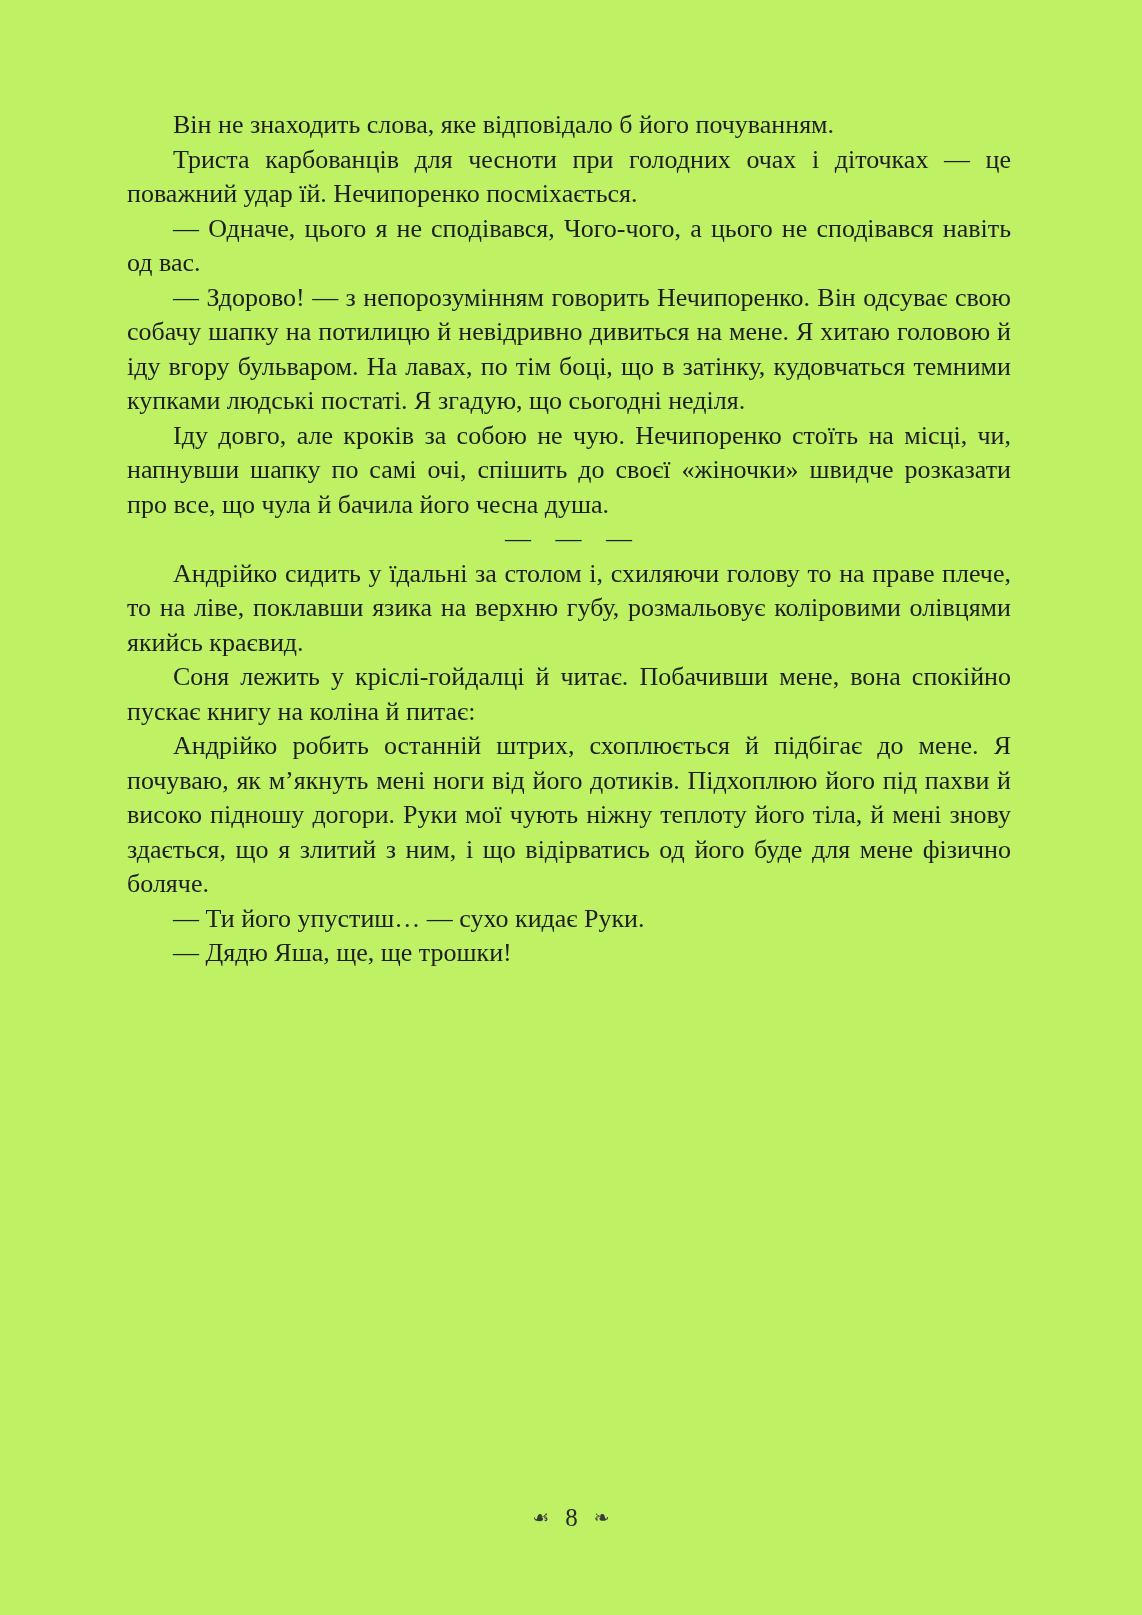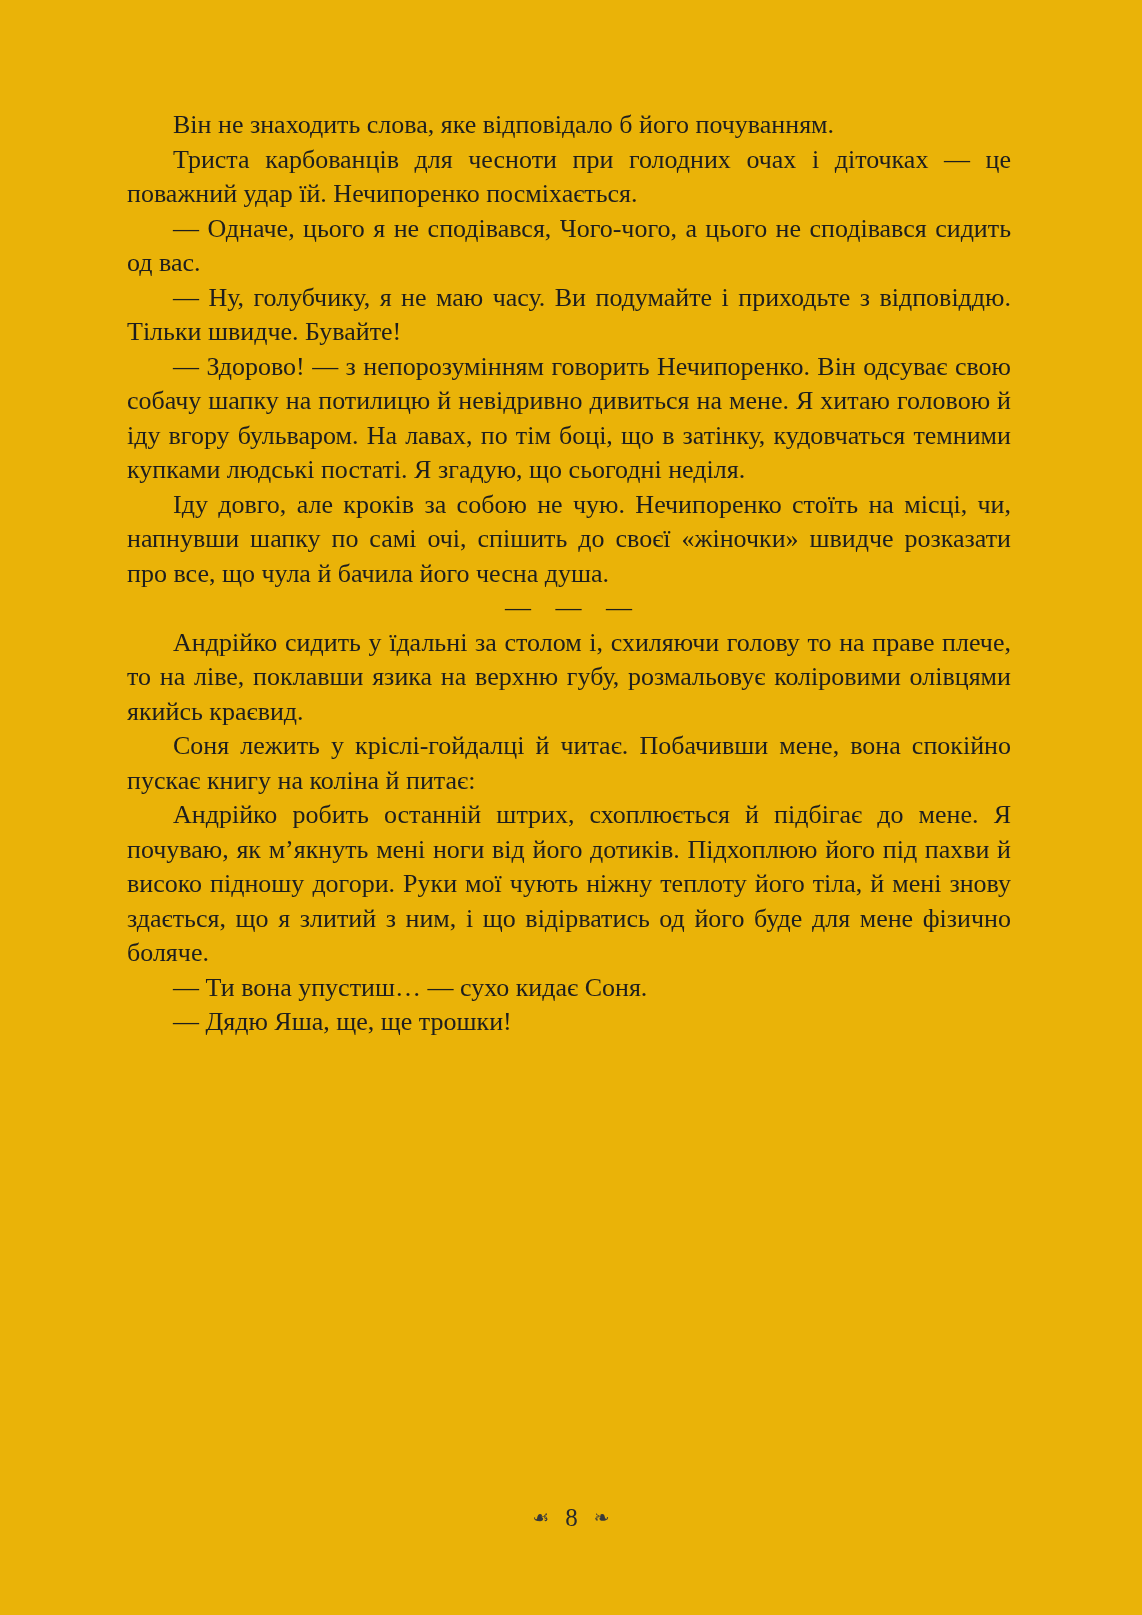--- a/index.html
+++ b/index.html
@@ -3,21 +3,21 @@
 <meta charset="utf-8">
 <style>
   * { margin: 0; padding: 0; box-sizing: border-box; }
   html, body { background: #ffffff; }
 
   .page {
     position: relative;
     width: 1142px;
     height: 1615px;
     margin: 0 auto;
-    background: #eab308;
+    background: #bef264;
     font-family: "Liberation Serif", "DejaVu Serif", serif;
     font-size: 26px;
     line-height: 34.5px;
     color: #1e1e1e;
     overflow: hidden;
   }
 
   .text-block {
     position: absolute;
     top: 108px;
@@ -63,31 +63,30 @@
 </style>
 </head>
 <body>
 
 <div class="page">
 
   <div class="text-block">
 
     <p class="para">Він не знаходить слова, яке відповідало б його почуванням.</p>
     <p class="para">Триста карбованців для чесноти при голодних очах і діточках — це поважний удар їй. Нечипоренко посміхається.</p>
-    <p class="para">— Одначе, цього я не сподівався, Чого-чого, а цього не сподівався сидить од вас.</p>
-    <p class="para">— Ну, голубчику, я не маю часу. Ви подумайте і приходьте з відповіддю. Тільки швидче. Бувайте!</p>
+    <p class="para">— Одначе, цього я не сподівався, Чого-чого, а цього не сподівався навіть од вас.</p>
     <p class="para">— Здорово! — з непорозумінням говорить Нечипоренко. Він одсуває свою собачу шапку на потилицю й невідривно дивиться на мене. Я хитаю головою й іду вгору бульваром. На лавах, по тім боці, що в затінку, кудовчаться темними купками людські постаті. Я згадую, що сьогодні неділя.</p>
     <p class="para">Іду довго, але кроків за собою не чую. Нечипоренко стоїть на місці, чи, напнувши шапку по самі очі, спішить до своєї «жіночки» швидче розказати про все, що чула й бачила його чесна душа.</p>
 
     <p class="para divider">— — —</p>
 
     <p class="para">Андрійко сидить у їдальні за столом і, схиляючи голову то на праве плече, то на ліве, поклавши язика на верхню губу, розмальовує коліровими олівцями якийсь краєвид.</p>
     <p class="para">Соня лежить у кріслі-гойдалці й читає. Побачивши мене, вона спокійно пускає книгу на коліна й питає:</p>
     <p class="para">Андрійко робить останній штрих, схоплюється й підбігає до мене. Я почуваю, як м’якнуть мені ноги від його дотиків. Підхоплюю його під пахви й високо підношу догори. Руки мої чують ніжну теплоту його тіла, й мені знову здається, що я злитий з ним, і що відірватись од його буде для мене фізично боляче.</p>
-    <p class="para">— Ти вона упустиш… — сухо кидає Соня.</p>
+    <p class="para">— Ти його упустиш… — сухо кидає Руки.</p>
     <p class="para">— Дядю Яша, ще, ще трошки!</p>
 
   </div>
 
   <div class="footer">
     <span class="ornament">☙</span>
     <span class="page-number">8</span>
     <span class="ornament">❧</span>
   </div>
 

